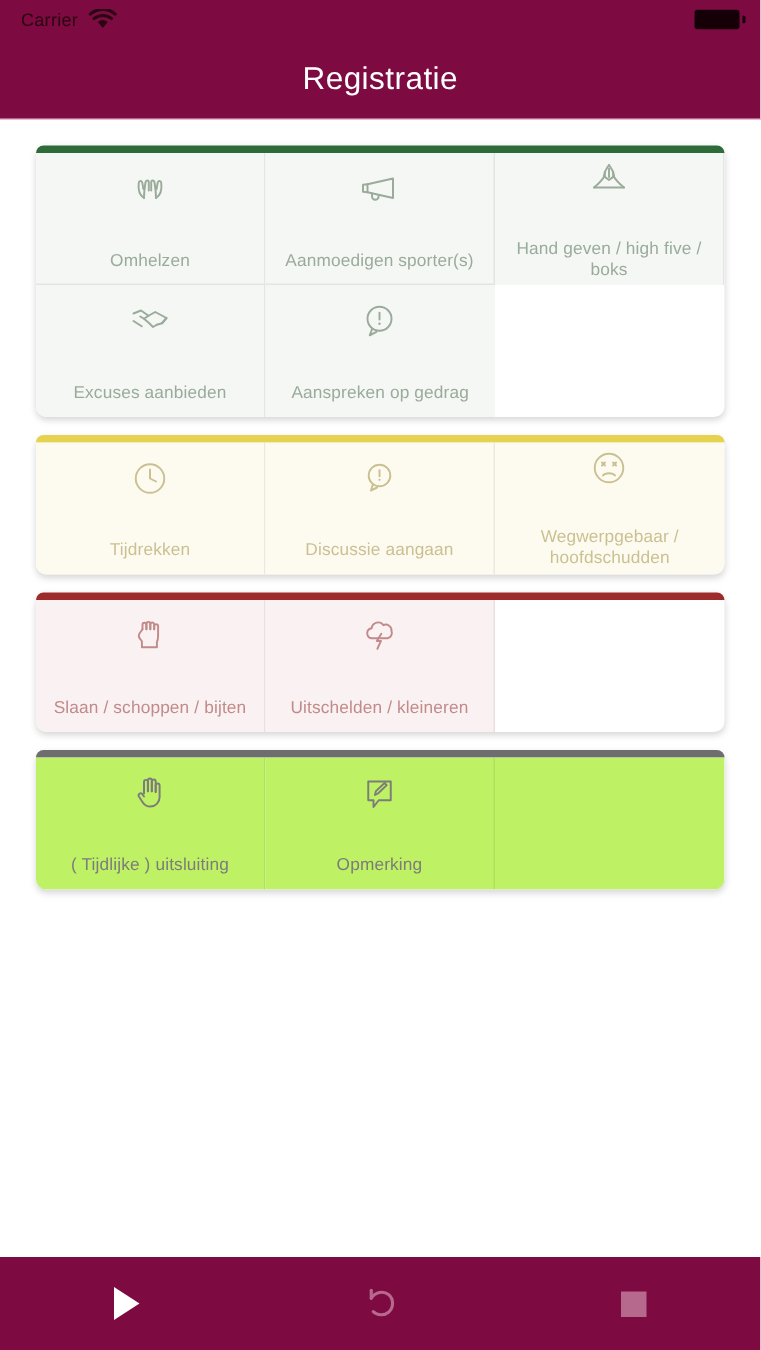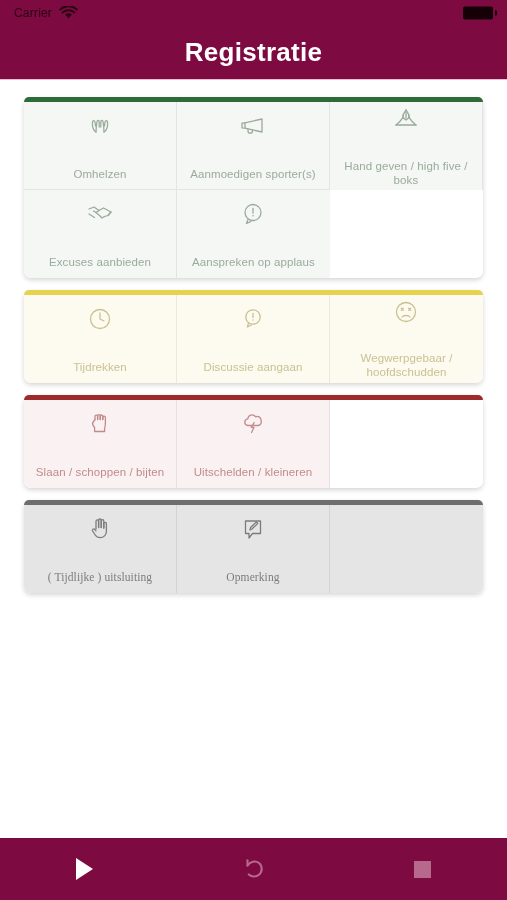--- a/index.html
+++ b/index.html
@@ -61,22 +61,22 @@
   .titlebar {
     height: 53px;
     background: #7d0a40;
     display: flex;
     align-items: center;
     justify-content: center;
     border-bottom: 1px solid #e9bcd2;
   }
   .titlebar .title {
     color: #ffffff;
-    font-size: 26px;
-    font-weight: 700;
+    font-size: 21px;
+    font-weight: 400;
     letter-spacing: .3px;
   }
 
   
   .content {
     padding: 17px 24px 0 24px;
     box-sizing: border-box;
   }
 
   .group {
@@ -125,21 +125,21 @@
     letter-spacing: .1px;
   }
 
   
   .g-green .cell { background: #f4f7f4; }
   .g-green .cell .lbl, .g-green .cell .ico { color: #9bab9b; }
   .g-yellow .cell { background: #fdfbf0; }
   .g-yellow .cell .lbl, .g-yellow .cell .ico { color: #cbc092; }
   .g-red .cell { background: #faf2f2; }
   .g-red .cell .lbl, .g-red .cell .ico { color: #c28a8a; }
-  .g-gray .cell { background: #e5e5e5; font-family: Liberation Serif, serif; }
+  .g-gray .cell { background: #bef264; }
   .g-gray .cell .lbl, .g-gray .cell .ico { color: #7c7c7c; }
 
   svg { display: block; }
 
   
   .toolbar {
     position: absolute;
     left: 0; right: 0; bottom: 0;
     height: 62px;
     background: #7d0a40;
@@ -243,21 +243,21 @@
 
       <div class="cell no-right no-bottom">
         <span class="ico">
           <svg width="28" height="26" viewBox="0 0 28 26" fill="none" stroke="currentColor" stroke-width="1.3" stroke-linecap="round" stroke-linejoin="round">
             <circle cx="14" cy="11.5" r="8"></circle>
             <path d="M9 18.5 L7.5 22.5 L12 20.3"></path>
             <path d="M14 7.5 L14 12"></path>
             <circle cx="14" cy="14.8" r="0.8" fill="currentColor" stroke="none"></circle>
           </svg>
         </span>
-        <span class="lbl">Aanspreken op applaus</span>
+        <span class="lbl">Aanspreken op gedrag</span>
       </div>
 
     </div>
   </div>
 
   <div class="group g-yellow">
     <div class="group-bar" style="background:#e5d34f"></div>
     <div class="grid">
 
       <div class="cell no-bottom">

